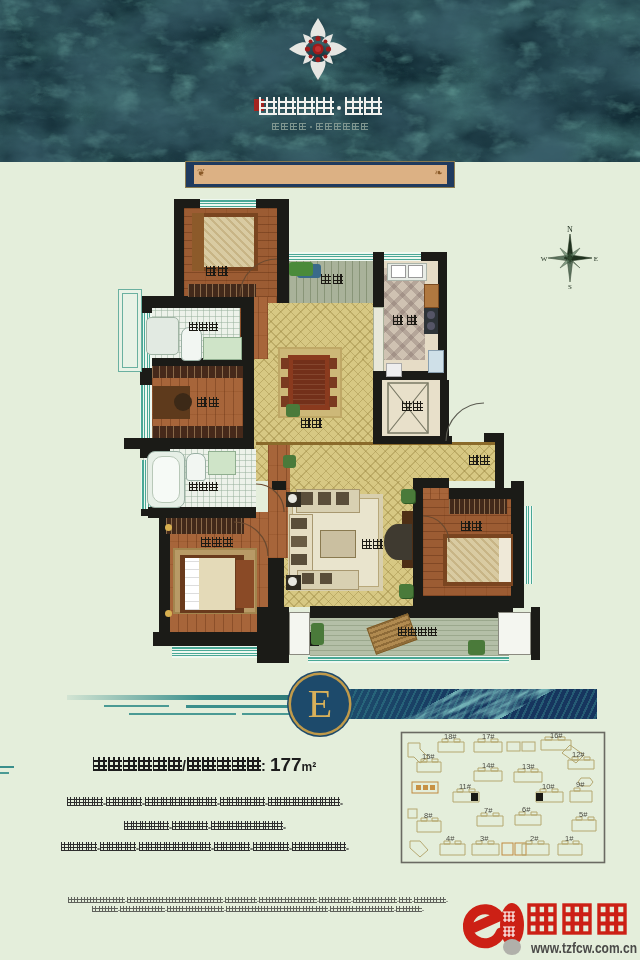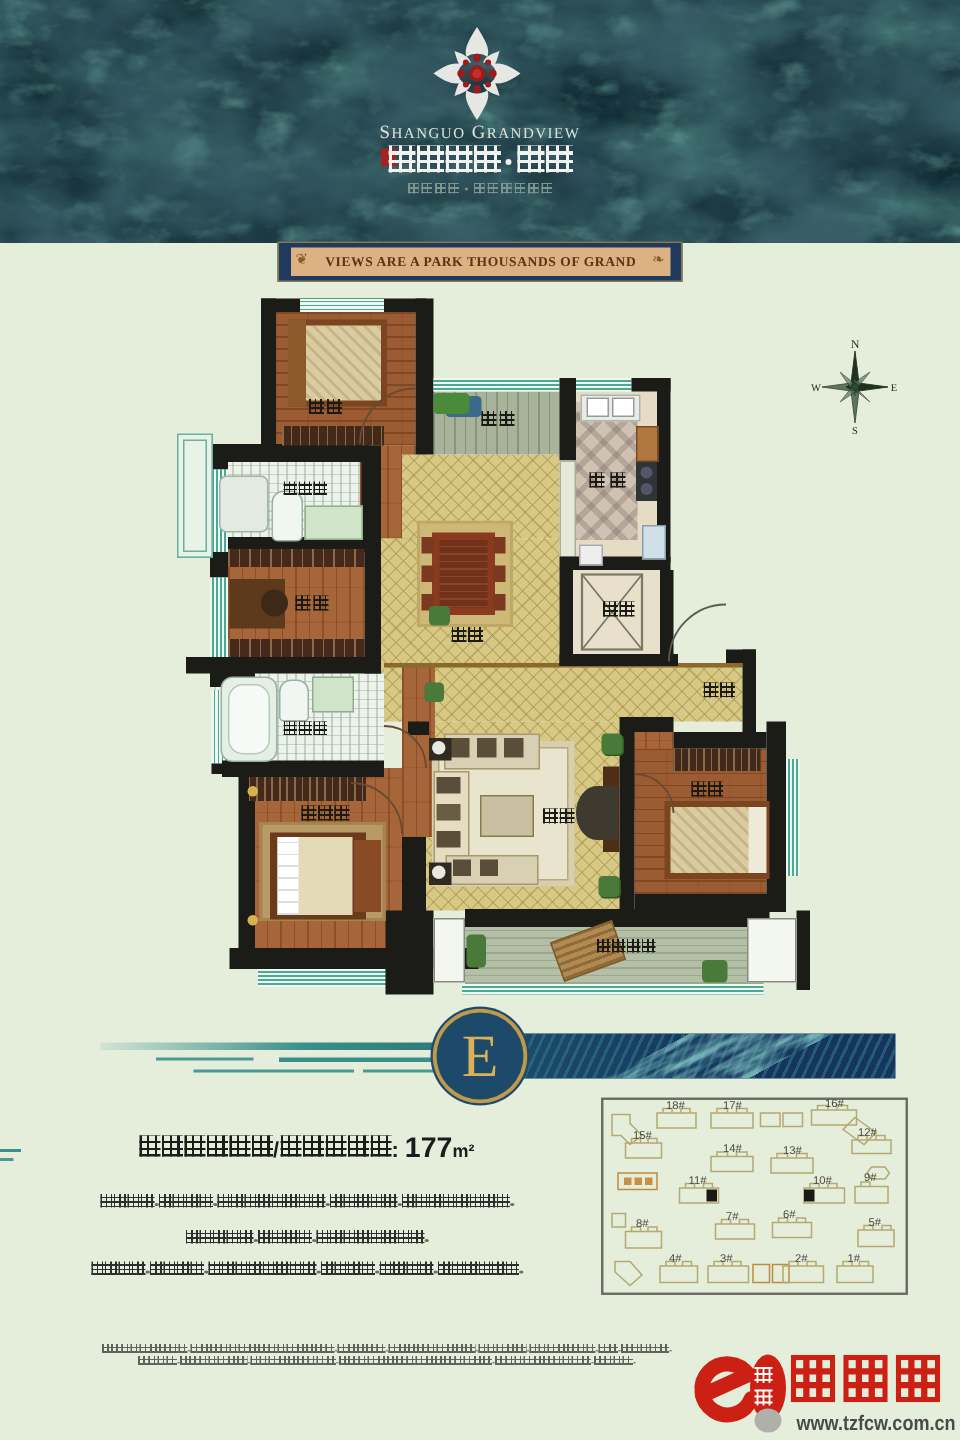--- a/index.html
+++ b/index.html
@@ -52,29 +52,27 @@
 <circle cx="0" cy="10.5" r="2.6"></circle>
 <circle cx="-10.5" cy="0" r="2.6"></circle>
 <circle cx="10.5" cy="0" r="2.6"></circle>
 <circle cx="-7.4" cy="-7.4" r="2"></circle>
 <circle cx="7.4" cy="-7.4" r="2"></circle>
 <circle cx="-7.4" cy="7.4" r="2"></circle>
 <circle cx="7.4" cy="7.4" r="2"></circle>
 </g>
 <circle cx="0" cy="0" r="3" fill="#c03030"></circle>
 </svg>
-<div class="abs" style="left:0;top:81px;width:640px;text-align:center;color:#dde4dc;font-family:'Liberation Serif',serif;font-size:12.5px;letter-spacing:1px;">S<span style="font-size:10px">HANGUO</span> G<span style="font-size:10px">RANDVIEW</span></div>
 <div class="abs" style="left:254px;top:99px;width:10px;height:12px;background:#a32420;"></div>
 <div class="abs" style="left:0;top:97px;width:640px;text-align:center;line-height:18px;"><i style="display:inline-block;width:18px;height:18px;margin:0 0.5px;background-image:repeating-linear-gradient(0deg,#f2f2ee 0 2.0px,transparent 2.0px 6.0px),repeating-linear-gradient(90deg,#f2f2ee 0 2.0px,transparent 2.0px 6.8px);"></i><i style="display:inline-block;width:18px;height:18px;margin:0 0.5px;background-image:repeating-linear-gradient(0deg,#f2f2ee 0 2.0px,transparent 2.0px 6.0px),repeating-linear-gradient(90deg,#f2f2ee 0 2.0px,transparent 2.0px 6.8px);"></i><i style="display:inline-block;width:18px;height:18px;margin:0 0.5px;background-image:repeating-linear-gradient(0deg,#f2f2ee 0 2.0px,transparent 2.0px 6.0px),repeating-linear-gradient(90deg,#f2f2ee 0 2.0px,transparent 2.0px 6.8px);"></i><i style="display:inline-block;width:18px;height:18px;margin:0 0.5px;background-image:repeating-linear-gradient(0deg,#f2f2ee 0 2.0px,transparent 2.0px 6.0px),repeating-linear-gradient(90deg,#f2f2ee 0 2.0px,transparent 2.0px 6.8px);"></i><i style="display:inline-block;width:4px;height:4px;background:#f2f2ee;border-radius:50%;margin:0 3px 5px;"></i><i style="display:inline-block;width:18px;height:18px;margin:0 0.5px;background-image:repeating-linear-gradient(0deg,#f2f2ee 0 2.0px,transparent 2.0px 6.0px),repeating-linear-gradient(90deg,#f2f2ee 0 2.0px,transparent 2.0px 6.8px);"></i><i style="display:inline-block;width:18px;height:18px;margin:0 0.5px;background-image:repeating-linear-gradient(0deg,#f2f2ee 0 2.0px,transparent 2.0px 6.0px),repeating-linear-gradient(90deg,#f2f2ee 0 2.0px,transparent 2.0px 6.8px);"></i></div>
 <div class="abs" style="left:0;top:121px;width:640px;text-align:center;line-height:7px;"><i style="display:inline-block;width:7px;height:7px;margin:0 1.0px;background-image:repeating-linear-gradient(0deg,#7e958f 0 1px,transparent 1px 3.0px),repeating-linear-gradient(90deg,#7e958f 0 1px,transparent 1px 3.4px);"></i><i style="display:inline-block;width:7px;height:7px;margin:0 1.0px;background-image:repeating-linear-gradient(0deg,#7e958f 0 1px,transparent 1px 3.0px),repeating-linear-gradient(90deg,#7e958f 0 1px,transparent 1px 3.4px);"></i><i style="display:inline-block;width:7px;height:7px;margin:0 1.0px;background-image:repeating-linear-gradient(0deg,#7e958f 0 1px,transparent 1px 3.0px),repeating-linear-gradient(90deg,#7e958f 0 1px,transparent 1px 3.4px);"></i><i style="display:inline-block;width:7px;height:7px;margin:0 1.0px;background-image:repeating-linear-gradient(0deg,#7e958f 0 1px,transparent 1px 3.0px),repeating-linear-gradient(90deg,#7e958f 0 1px,transparent 1px 3.4px);"></i><i style="display:inline-block;width:2px;height:2px;background:#7e958f;border-radius:50%;margin:0 3px 2px;"></i><i style="display:inline-block;width:7px;height:7px;margin:0 1.0px;background-image:repeating-linear-gradient(0deg,#7e958f 0 1px,transparent 1px 3.0px),repeating-linear-gradient(90deg,#7e958f 0 1px,transparent 1px 3.4px);"></i><i style="display:inline-block;width:7px;height:7px;margin:0 1.0px;background-image:repeating-linear-gradient(0deg,#7e958f 0 1px,transparent 1px 3.0px),repeating-linear-gradient(90deg,#7e958f 0 1px,transparent 1px 3.4px);"></i><i style="display:inline-block;width:7px;height:7px;margin:0 1.0px;background-image:repeating-linear-gradient(0deg,#7e958f 0 1px,transparent 1px 3.0px),repeating-linear-gradient(90deg,#7e958f 0 1px,transparent 1px 3.4px);"></i><i style="display:inline-block;width:7px;height:7px;margin:0 1.0px;background-image:repeating-linear-gradient(0deg,#7e958f 0 1px,transparent 1px 3.0px),repeating-linear-gradient(90deg,#7e958f 0 1px,transparent 1px 3.4px);"></i><i style="display:inline-block;width:7px;height:7px;margin:0 1.0px;background-image:repeating-linear-gradient(0deg,#7e958f 0 1px,transparent 1px 3.0px),repeating-linear-gradient(90deg,#7e958f 0 1px,transparent 1px 3.4px);"></i><i style="display:inline-block;width:7px;height:7px;margin:0 1.0px;background-image:repeating-linear-gradient(0deg,#7e958f 0 1px,transparent 1px 3.0px),repeating-linear-gradient(90deg,#7e958f 0 1px,transparent 1px 3.4px);"></i></div>
 </div>
 
 <div class="abs" style="left:185px;top:161px;width:270px;height:27px;background:#1f3a5e;border:1px solid #8a7a4e;box-sizing:border-box;"></div>
 <div class="abs" style="left:194px;top:165px;width:253px;height:19px;background:#dcb184;"></div>
-<div class="abs" style="left:194px;top:165px;width:253px;height:19px;line-height:19px;text-align:center;color:#5a3414;font-family:'Liberation Serif',serif;font-size:9px;font-weight:bold;letter-spacing:0.4px;">VIEWS ARE A PARK THOUSANDS OF GRAND</div>
 <div class="abs" style="left:197px;top:167px;color:#8a5a28;font-size:10px;">❦</div>
 <div class="abs" style="right:197px;top:167px;color:#8a5a28;font-size:10px;">❧</div>
 
 <div class="abs" id="plan" style="left:0;top:0;width:640px;height:680px;">
 
 <div class="abs woodh" style="left:184px;top:208px;width:93px;height:89px;"></div>
 <div class="abs" style="left:289px;top:261px;width:84px;height:42px;background:#a9b29a;background-image:repeating-linear-gradient(90deg,rgba(110,125,92,.55) 0 1px,transparent 1px 7px);"></div>
 <div class="abs" style="left:384px;top:261px;width:55px;height:114px;background:#e6dcc6;"></div>
 <div class="abs" style="left:380px;top:268px;width:45px;height:92px;background:#cfc2b2;background-image:repeating-linear-gradient(45deg,rgba(120,100,95,.3) 0 4px,transparent 4px 12px),repeating-linear-gradient(-45deg,rgba(120,100,95,.3) 0 4px,transparent 4px 12px);"></div>
 <div class="abs bath" style="left:143px;top:297px;width:98px;height:62px;"></div>

